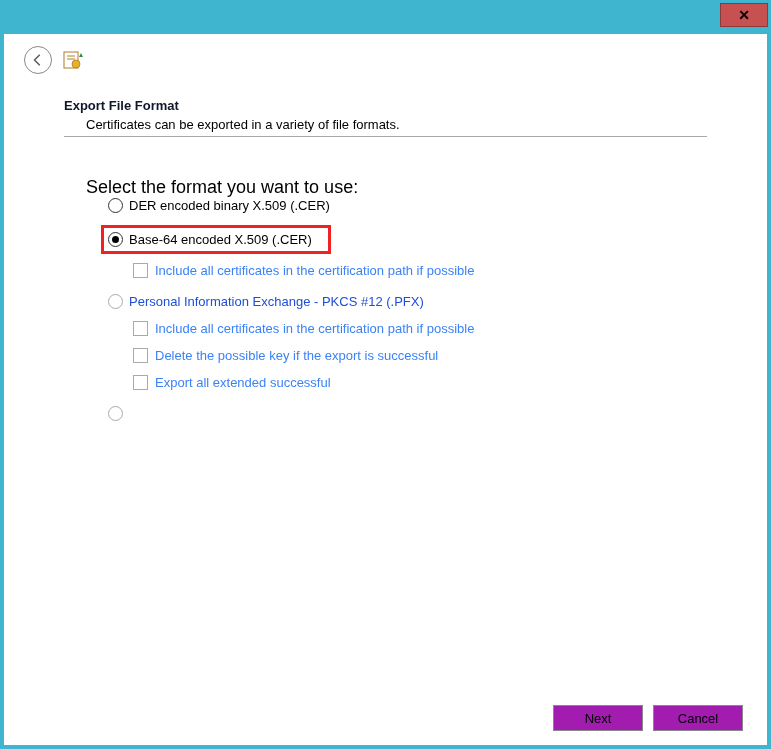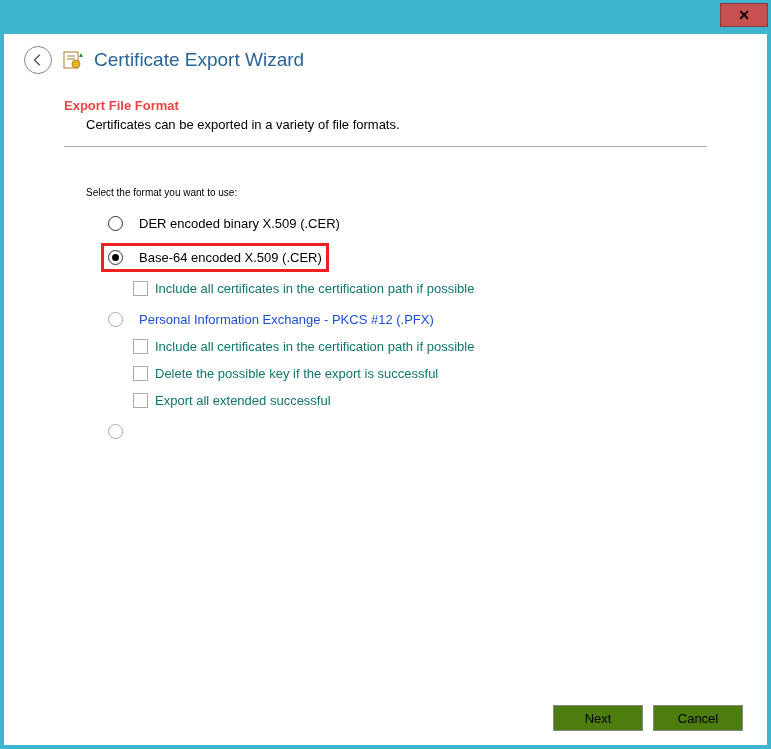--- a/index.html
+++ b/index.html
@@ -75,47 +75,46 @@
       font-size: 19px;
       font-weight: 400;
       color: #2a6496;
     }
     .content {
       padding: 10px 60px 0 60px;
     }
     .section-heading {
       font-size: 13px;
       font-weight: bold;
-      color: #ef4444;
+      color: #0f172a;
       margin-bottom: 4px;
     }
     .section-desc {
       font-size: 13px;
       color: #000;
       margin-left: 22px;
-      margin-bottom: 14px;
+      margin-bottom: 4px;
     }
     .divider {
       border: none;
       border-top: 1px solid #aaa;
       margin-bottom: 40px;
     }
     .prompt {
-      font-size: 10px;
+      font-size: 18px;
       color: #000;
-      margin-bottom: 18px;
       margin-left: 22px;
     }
     .options {
       margin-left: 44px;
     }
     .radio-row {
       display: flex;
       align-items: center;
-      gap: 16px;
+      gap: 6px;
       margin-bottom: 12px;
       font-size: 13px;
     }
     .radio-row.disabled label {
       color: #1d4ed8;
     }
     .radio-outer {
       width: 15px;
       height: 15px;
       border: 1.2px solid #333;
@@ -130,55 +129,55 @@
       border-color: #aaa;
     }
     .radio-inner {
       width: 7px;
       height: 7px;
       background: #000;
       border-radius: 50%;
     }
     .highlight-box {
       border: 3px solid #e22;
-      padding: 4px 4px 4px 4px;
+      padding: 4px 16px 4px 4px;
       display: inline-flex;
       align-items: flex-end;
       gap: 6px;
       margin-left: -7px;
       margin-bottom: 9px;
     }
     .checkbox-row {
       display: flex;
       align-items: center;
       gap: 7px;
       margin-left: 25px;
       margin-bottom: 12px;
       font-size: 13px;
-      color: #0f766e;
+      color: #3b82f6;
     }
     .checkbox {
       width: 15px;
       height: 15px;
       border: 1.2px solid #aaa;
       background: #fff;
       flex-shrink: 0;
     }
     .footer {
       position: absolute;
       bottom: 14px;
       right: 24px;
       display: flex;
       gap: 10px;
     }
     .btn {
       width: 90px;
       height: 26px;
       border: 1px solid #888;
-      background: #4d7c0f;
+      background: #a21caf;
       font-size: 13px;
       cursor: pointer;
       display: flex;
       align-items: center;
       justify-content: center;
     }
     .group-spacer {
       height: 4px;
     }
   </style>
@@ -200,21 +199,20 @@
     </div>
     <span class="cert-icon">
       <svg viewBox="0 0 22 22" width="22" height="22">
         <rect x="2" y="3" width="14" height="16" fill="#fff" stroke="#b07a2a" stroke-width="1"></rect>
         <line x1="5" y1="7" x2="13" y2="7" stroke="#b07a2a" stroke-width="1"></line>
         <line x1="5" y1="10" x2="13" y2="10" stroke="#b07a2a" stroke-width="1"></line>
         <circle cx="14" cy="15" r="4" fill="#e6b422" stroke="#b07a2a" stroke-width="0.8"></circle>
         <path d="M19 4 L17 8 L21 8 Z" fill="#3a8a3a"></path>
       </svg>
     </span>
-    <div class="wizard-title">Certificate Export Wizard</div>
   </div>
 
   <div class="content">
     <div class="section-heading">Export File Format</div>
     <div class="section-desc">Certificates can be exported in a variety of file formats.</div>
     <hr class="divider">
 
     <div class="prompt">Select the format you want to use:</div>
 
     <div class="options">

